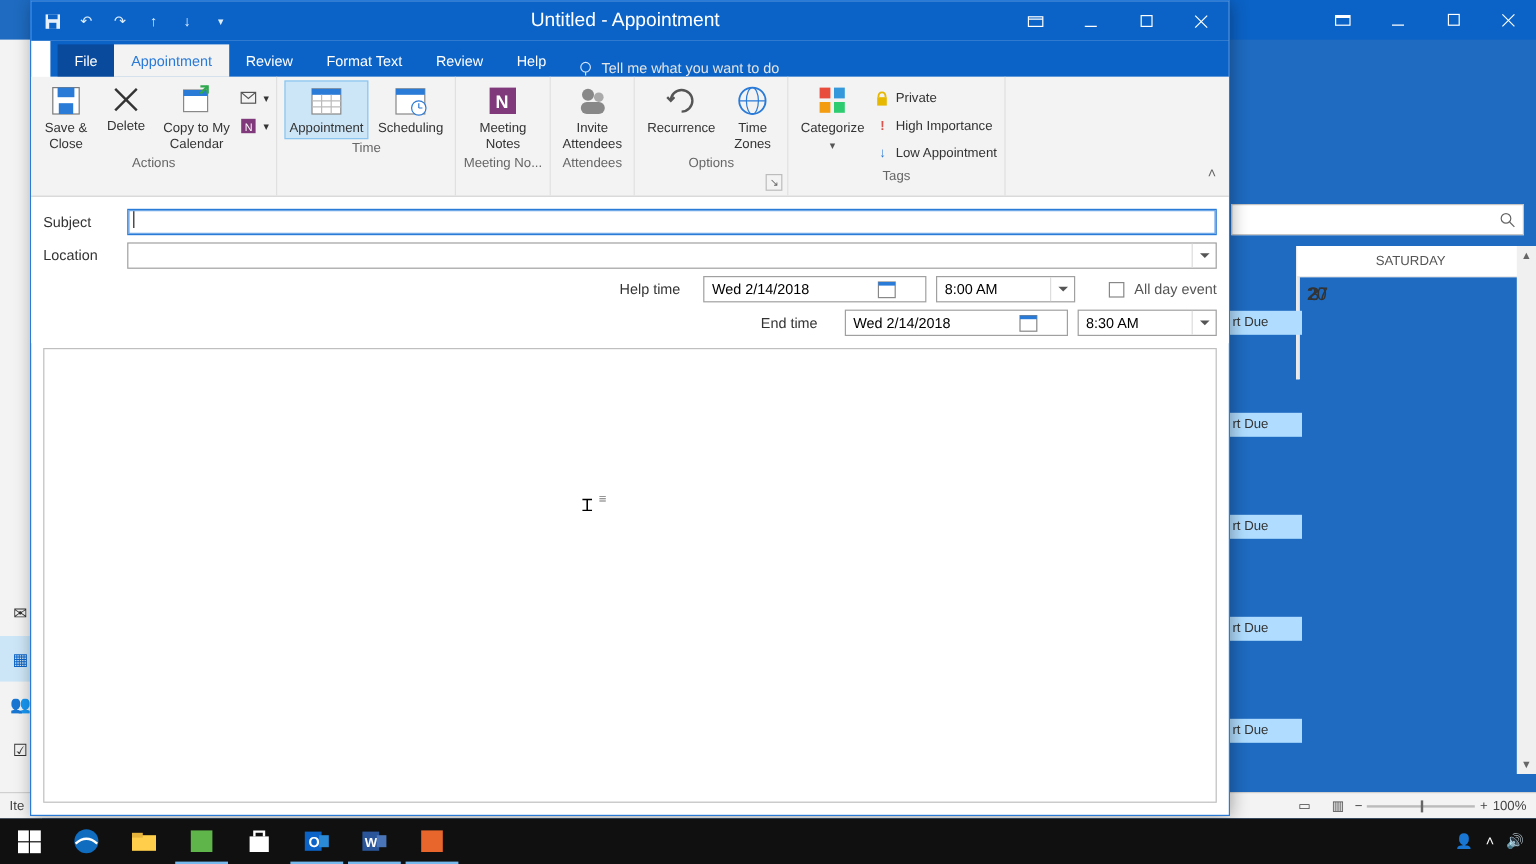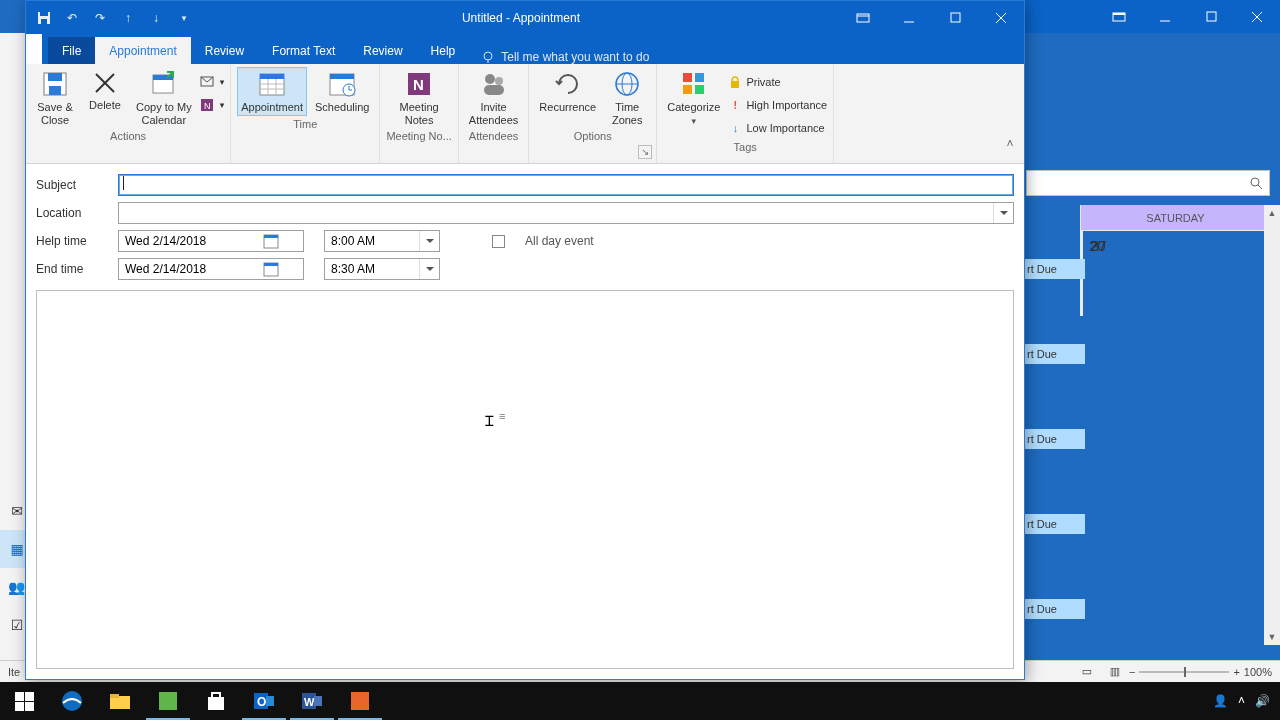--- a/index.html
+++ b/index.html
@@ -12,35 +12,35 @@
 .parent-sidebar .spacer { flex:1; }
 .parent-sidebar .navicon { height:38px; display:flex; align-items:center; justify-content:center; color:#333; font-size:14px; }
 .parent-sidebar .navicon.active { background:#cde6f7; color:#0b63c7; }
 .parent-status { position:absolute; left:0; right:0; bottom:38px; height:22px; background:#f3f3f3; border-top:1px solid #d0d0d0; display:flex; align-items:center; padding:0 8px; color:#444; font-size:11px; }
 .parent-status .spacer { flex:1; }
 .parent-status .vbtn { width:28px; height:20px; display:flex; align-items:center; justify-content:center; border:1px solid transparent; }
 .parent-status .zoom { display:flex; align-items:center; gap:4px; }
 .parent-status .slider { width:90px; height:2px; background:#bbb; position:relative; }
 .parent-status .slider::after { content:""; position:absolute; left:50%; top:-4px; width:2px; height:10px; background:#666; }
 .cal-search { position:absolute; top:170px; right:10px; width:244px; height:26px; background:#fff; border:1px solid #c5c5c5; display:flex; align-items:center; justify-content:flex-end; padding-right:6px; color:#666; }
-.cal-head { position:absolute; top:205px; right:10px; width:190px; height:26px; display:flex; align-items:center; justify-content:center; font-size:11px; color:#555; border-bottom:1px solid #eaeaea; border-left:1px solid #eaeaea; background:#c4b5fd;}
+.cal-head { position:absolute; top:205px; right:10px; width:190px; height:26px; display:flex; align-items:center; justify-content:center; font-size:11px; color:#555; border-bottom:1px solid #eaeaea; border-left:1px solid #eaeaea; background:#ffffff;}
 .cal-cells { position:absolute; top:231px; right:10px; width:190px; display:flex; }
 .cal-cell { height:85px; border-bottom:1px solid #eaeaea; border-left:1px solid #eaeaea; background:#fff; position:relative; }
 .cal-cell .day { position:absolute; top:6px; left:8px; font-size:15px; color:#333; }
 .cal-event-strip { position:absolute; top:258px; left:1025px; width:60px; height:20px; background:#b0ddff; font-size:11px; color:#333; display:flex; align-items:center; padding-left:2px; overflow:hidden; white-space:nowrap; }
 .cal-scroll { position:absolute; top:205px; right:0; width:16px; height:440px; background:#f0f0f0; }
 .cal-scroll .uparrow, .cal-scroll .downarrow { height:16px; display:flex; align-items:center; justify-content:center; font-size:9px; color:#666; }
 .cal-scroll .track { height:408px; }
 
 
 .modal { position:absolute; top:0; left:25px; width:1000px; bottom:40px; background:#fff; box-shadow:2px 2px 14px rgba(0,0,0,.35); display:flex; flex-direction:column; border:1px solid #2a7ad7; }
 .title-bar { height:33px; background:#0b63c7; color:#fff; display:flex; align-items:center; }
 .qat { display:flex; align-items:center; gap:4px; padding:0 6px; }
 .qat .qbtn { width:24px; height:24px; display:flex; align-items:center; justify-content:center; color:#dfefff; font-size:12px; }
-.title-text { flex:1; text-align:center; font-size:12px; }
+.title-text { flex:1; text-align:center; font-size:16px; }
 .win-controls { display:flex; }
 .win-controls .wc { width:46px; height:33px; display:flex; align-items:center; justify-content:center; }
 svg { display:block; }
 
 
 .tabs { height:30px; background:#0b63c7; display:flex; align-items:flex-end; padding-left:6px; color:#fff;margin-left:16px; }
 .tab { padding:7px 14px 6px; font-size:12px; cursor:default; }
 .tab.file { background:#094a9d; }
 .tab.active { background:#f3f3f3; color:#2a7ad7; }
 .tell-me { display:flex; align-items:center; gap:6px; color:#e5e5e5; font-size:12px; padding-left:12px; }
@@ -56,21 +56,21 @@
 .smallrow { display:flex; align-items:center; gap:4px; height:22px; font-size:11px; color:#333; }
 .smallrow .dd { height:20px; border:1px solid #c5c5c5; background:#fff; display:flex; align-items:center; padding:0 18px 0 22px; position:relative; font-size:11px; }
 .smallrow .dd::after { content:""; position:absolute; right:5px; top:7px; border:4px solid transparent; border-top-color:#555; }
 .smallrow .dd .sw { position:absolute; left:4px; top:3px; width:12px; height:12px; background:#6d5ab9; border:1px solid #8c83b0; }
 .vert-stack { display:flex; flex-direction:column; gap:1px; }
 .dialog-launcher { position:absolute; right:4px; bottom:4px; width:14px; height:14px; border:1px solid #bcbcbc; font-size:9px; display:flex; align-items:center; justify-content:center; color:#666; }
 .collapse-ribbon { position:absolute; right:4px; top:70px; width:20px; height:20px; display:flex; align-items:center; justify-content:center; color:#666; }
 
 
 .form-area { padding:10px 10px 6px 10px; display:flex; flex-direction:column; gap:6px; background:#fff;}
-.form-row { display:flex; align-items:center; gap:20px; }
+.form-row { display:flex; align-items:center; gap:8px;justify-content:flex-end; }
 .form-row .flabel { width:62px; font-size:12px; color:#333; }
 .text-input { flex:1; height:22px; border:1px solid #a0a0a0; padding:0 4px; font-size:12px; background:#fff; }
 .text-input.focus { border:1px solid #2a7ad7; box-shadow:0 0 0 1px #6fa8e6 inset; }
 .text-input .caret { display:inline-block; width:1px; height:14px; background:#222; vertical-align:middle; }
 .combo { position:relative; height:22px; border:1px solid #a0a0a0; background:#fff; display:flex; align-items:center; padding:0 22px 0 6px; font-size:12px; }
 .combo .carrow { position:absolute; right:0; top:0; bottom:0; width:20px; border-left:1px solid #ddd; display:flex; align-items:center; justify-content:center; }
 .combo .carrow::after { content:""; border:4px solid transparent; border-top-color:#555; margin-top:3px; }
 .date-combo { width:186px; }
 .time-combo { width:116px; }
 .calicon { position:absolute; right:22px; top:2px; width:18px; height:18px; }
@@ -379,21 +379,21 @@
                 <path d="M4 6 Q4 2 7 2 Q10 2 10 6" fill="none" stroke="#e6b800" stroke-width="1.5"></path>
               </svg>
               <span>Private</span>
             </div>
           <div class="smallrow">
               <span style="color:#d9534f;font-weight:bold;width:14px;text-align:center;">!</span>
               <span>High Importance</span>
             </div>
           <div class="smallrow">
               <span style="color:#2a7ad7;width:14px;text-align:center;">↓</span>
-              <span>Low Importance</span>
+              <span>Low Appointment</span>
             </div>
         </div>
       </div>
       <div class="group-label">Tags</div>
     </div>
 
     <div class="collapse-ribbon">˄</div>
   </div>
 
   <div class="form-area">

